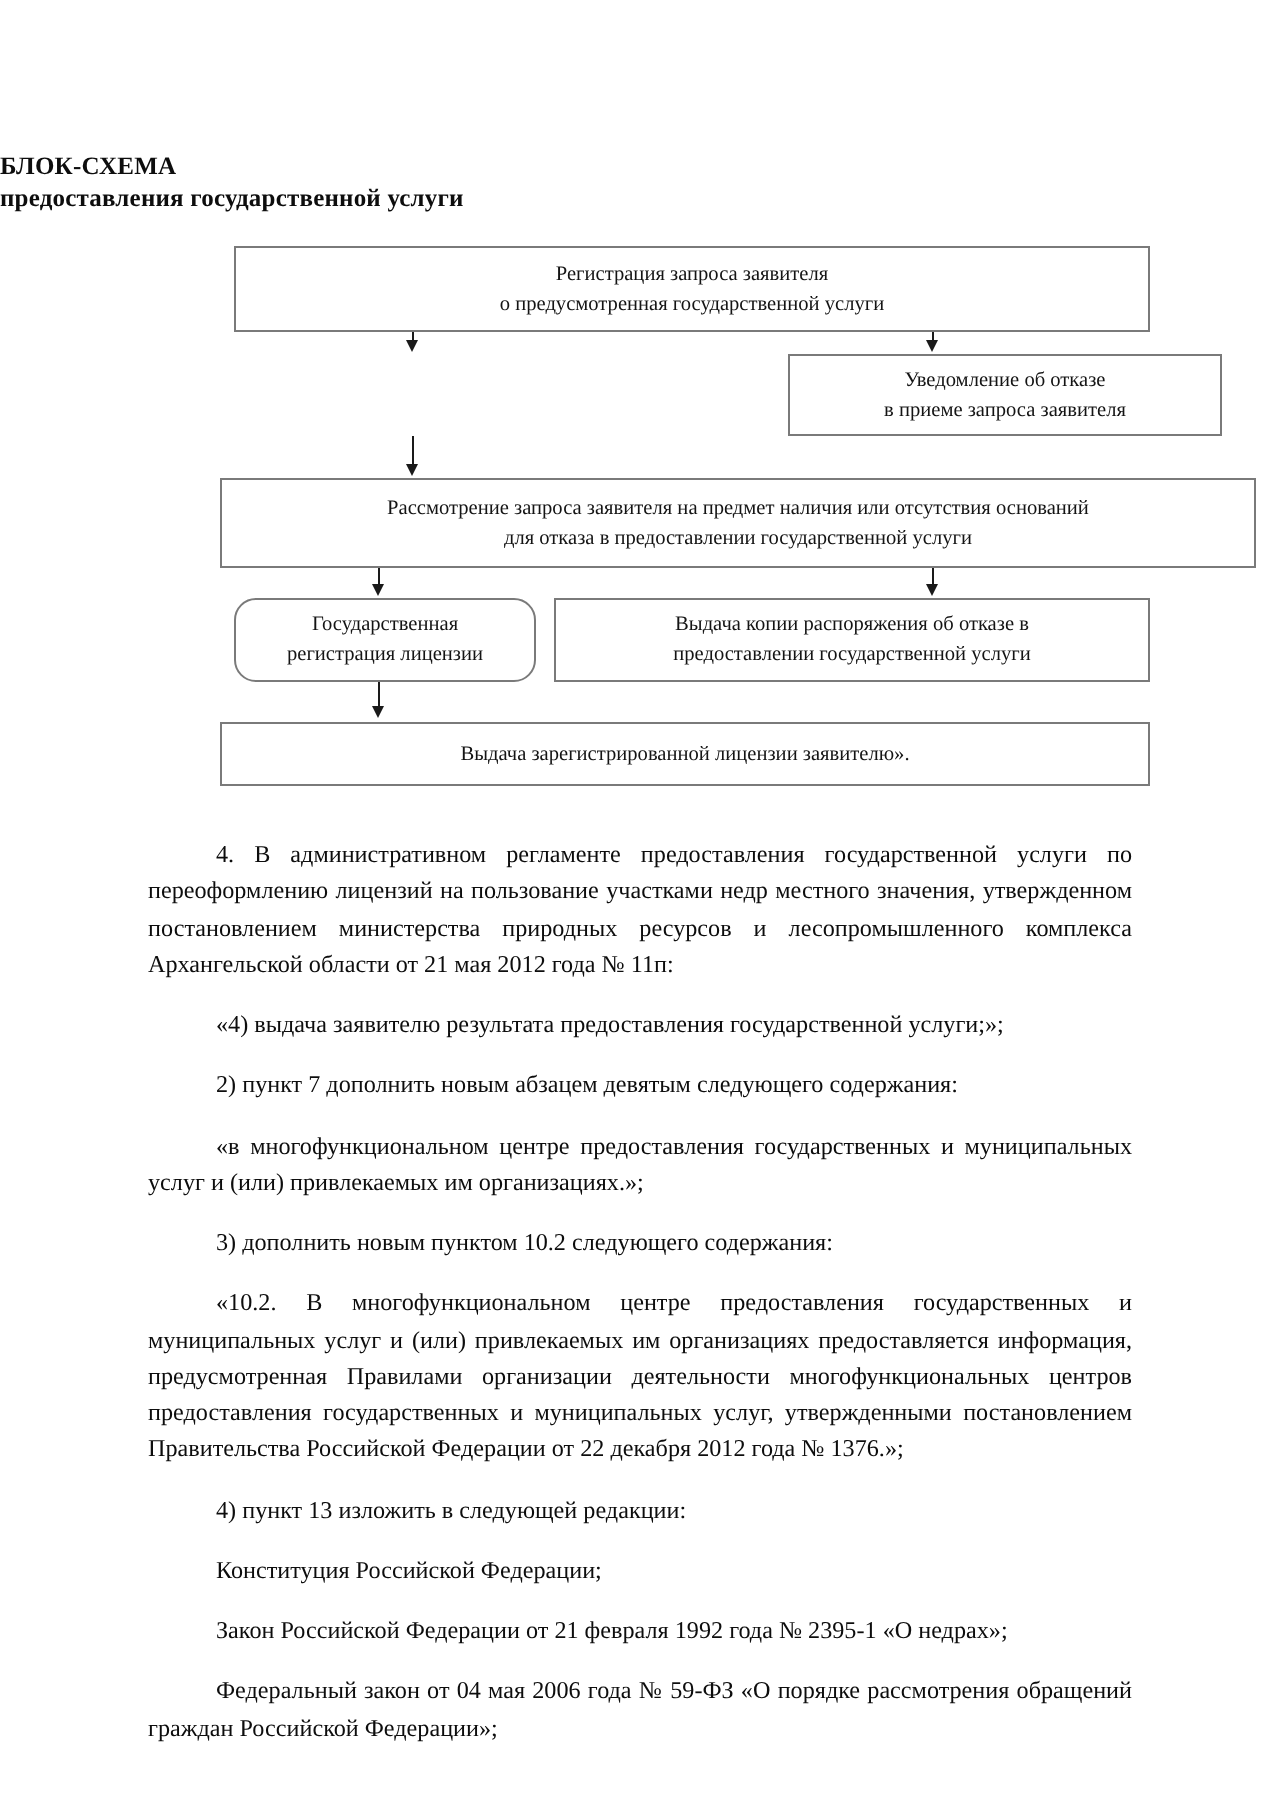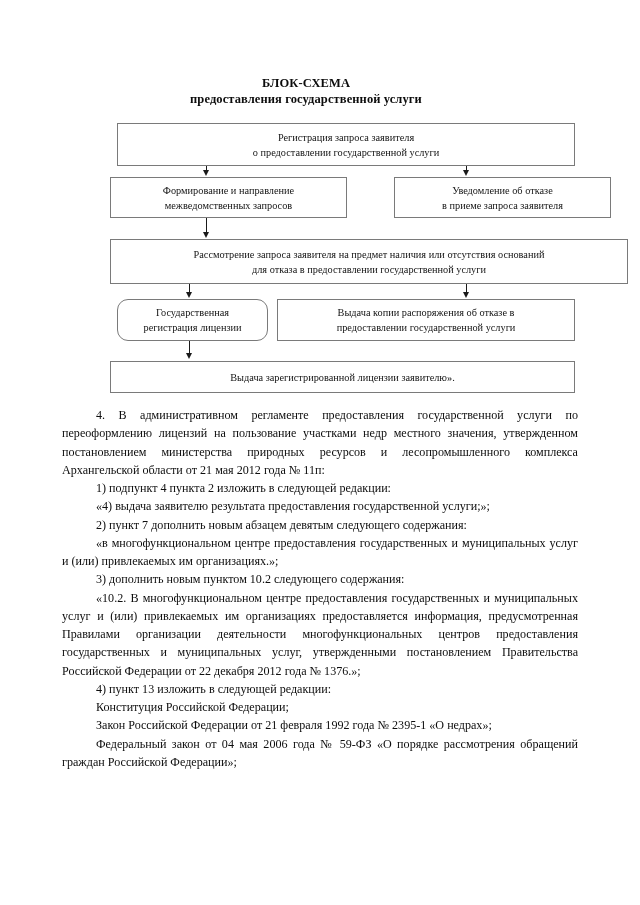--- a/index.html
+++ b/index.html
@@ -24,21 +24,20 @@
     width: 640px;
     height: 905px;
   }
 
   
   .doc-title {
     position: absolute;
     left: 0;
     top: 75px;
     width: 612px;
-    text-align: center;
     font-weight: bold;
     font-size: 12.5px;
     line-height: 16px;
     letter-spacing: 0.1px;
   }
   .doc-title .line1 { display: block; }
   .doc-title .line2 { display: block; }
 
   
   .flow {
@@ -84,56 +83,50 @@
     left: 62px;
     top: 406px;
     width: 516px;
     font-size: 12.1px;
     line-height: 18.25px;
     text-align: justify;
     text-justify: inter-word;
     color: #0d0d0d;
   }
   .body-text p {
-    margin: 0;
+    margin: 12px;
     text-indent: 34px;
     text-align: justify;
   }
 </style>
 </head>
 <body>
 
 <div class="page">
 
   <div class="doc-title">
     <span class="line1">БЛОК-СХЕМА</span>
     <span class="line2">предоставления государственной услуги</span>
   </div>
 
   <div class="flow">
 
     <div class="fbox" style="left:117px; top:123px; width:458px; height:43px;justify-content:center;">
       <div>
         <span>Регистрация запроса заявителя</span>
-        <span>о предоставлении государственной услуги</span>
+        <span>о предусмотренная государственной услуги</span>
       </div>
     </div>
 
     <div class="conn" style="left:206px; top:166px; height:5px;"></div>
     <div class="arrowhead" style="left:203px; top:170px;"></div>
 
     <div class="conn" style="left:466px; top:166px; height:5px;"></div>
     <div class="arrowhead" style="left:463px; top:170px;"></div>
 
-    <div class="fbox" style="left:110px; top:177px; width:237px; height:41px;">
-      <div>
-        <span>Формирование и направление</span>
-        <span>межведомственных запросов</span>
-      </div>
-    </div>
 
     <div class="fbox" style="left:358px; top:177px; width:217px; height:41px;margin-left:36px;">
       <div>
         <span>Уведомление об отказе</span>
         <span>в приеме запроса заявителя</span>
       </div>
     </div>
 
     <div class="conn" style="left:206px; top:218px; height:15px;"></div>
     <div class="arrowhead" style="left:203px; top:232px;"></div>
@@ -171,21 +164,20 @@
     <div class="fbox" style="left:110px; top:361px; width:465px; height:32px;">
       <div>
         <span>Выдача зарегистрированной лицензии заявителю».</span>
       </div>
     </div>
 
   </div>
 
   <div class="body-text">
     <p>4. В административном регламенте предоставления государственной услуги по переоформлению лицензий на пользование участками недр местного значения, утвержденном постановлением министерства природных ресурсов и лесопромышленного комплекса Архангельской области от 21 мая 2012 года № 11п:</p>
-    <p>1) подпункт 4 пункта 2 изложить в следующей редакции:</p>
     <p>«4) выдача заявителю результата предоставления государственной услуги;»;</p>
     <p>2) пункт 7 дополнить новым абзацем девятым следующего содержания:</p>
     <p>«в многофункциональном центре предоставления государственных и муниципальных услуг и (или) привлекаемых им организациях.»;</p>
     <p>3) дополнить новым пунктом 10.2 следующего содержания:</p>
     <p>«10.2. В многофункциональном центре предоставления государственных и муниципальных услуг и (или) привлекаемых им организациях предоставляется информация, предусмотренная Правилами организации деятельности многофункциональных центров предоставления государственных и муниципальных услуг, утвержденными постановлением Правительства Российской Федерации от 22 декабря 2012 года № 1376.»;</p>
     <p>4) пункт 13 изложить в следующей редакции:</p>
     <p>Конституция Российской Федерации;</p>
     <p>Закон Российской Федерации от 21 февраля 1992 года № 2395-1 «О недрах»;</p>
     <p>Федеральный закон от 04 мая 2006 года № 59-ФЗ «О порядке рассмотрения обращений граждан Российской Федерации»;</p>
   </div>

